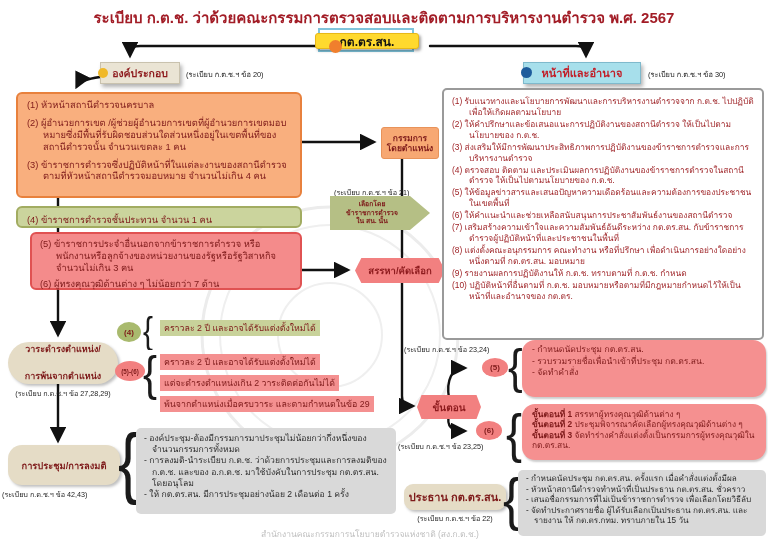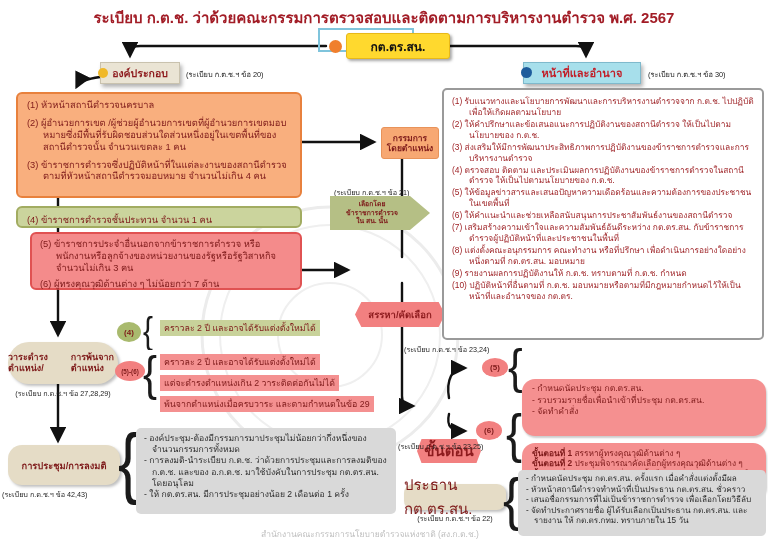--- a/index.html
+++ b/index.html
@@ -3,21 +3,21 @@
 <meta charset="utf-8">
 <style>
   html,body{margin:0;padding:0;background:#fff;}
   #canvas{position:relative;width:768px;height:543px;background:#fff;overflow:hidden;
           font-family:"Liberation Sans","DejaVu Sans",sans-serif;}
   .abs{position:absolute;box-sizing:border-box;}
   svg.layer{position:absolute;left:0;top:0;}
   .title{left:0;top:6px;width:768px;text-align:center;font-size:15px;font-weight:bold;color:#A21C26;}
   
   .ghostrect{left:318px;top:28px;width:96px;height:24px;border:2px solid #7FC4DC;background:transparent;}
-  .rootbox{left:346px;top:33px;width:104px;height:26px;background:#FFD92E;border:1px solid #E8B818;
+  .rootbox{left:315px;top:33px;width:104px;height:16px;background:#FFD92E;border:1px solid #E8B818;
            border-radius:3px;box-shadow:2px 2px 3px rgba(0,0,0,.35);display:flex;align-items:center;
            justify-content:center;font-size:12px;font-weight:bold;color:#111;}
   .dot{border-radius:50%;}
   
   .hdr{display:flex;align-items:center;justify-content:center;font-weight:bold;
        box-shadow:2px 3px 4px rgba(0,0,0,.3);}
   .hdr-left{left:100px;top:62px;width:80px;height:22px;background:#EAE4D4;border:1px solid #C9C2AE;
             font-size:10.5px;color:#8E1B1E;}
   .hdr-right{left:523px;top:62px;width:118px;height:22px;background:#A7DFEB;border:1px solid #7FB9CC;
              font-size:11px;color:#C21E28;}
@@ -32,53 +32,53 @@
   .hang:last-child{margin-bottom:0;}
   
   .bypos{left:381px;top:127px;width:58px;height:32px;background:#F7A873;border:1px solid #E8935A;
          border-radius:3px;display:flex;flex-direction:column;align-items:center;justify-content:center;
          font-size:8.5px;font-weight:bold;color:#7E1A1A;line-height:1.2;}
   .pent{left:330px;top:196px;width:100px;height:34px;background:#B5BF85;
         clip-path:polygon(0 0,80% 0,100% 50%,80% 100%,0 100%);display:flex;flex-direction:column;
         align-items:center;justify-content:center;padding-right:16px;font-size:6.8px;font-weight:bold;
         color:#7E1A1A;line-height:1.25;text-align:center;}
   .hex{background:#F28080;display:flex;align-items:center;justify-content:center;font-weight:bold;
-       color:#8E1B1E;clip-path:polygon(7% 0,93% 0,100% 50%,93% 100%,7% 100%,0 50%);margin-top:44px;}
+       color:#8E1B1E;clip-path:polygon(7% 0,93% 0,100% 50%,93% 100%,7% 100%,0 50%);}
   .hex-sel{left:355px;top:258px;width:90px;height:25px;font-size:9.5px;}
-  .hex-step{left:417px;top:395px;width:64px;height:24px;font-size:15px;}
+  .hex-step{left:417px;top:395px;width:64px;height:24px;font-size:10px;}
   
   .bigbox{left:442px;top:88px;width:322px;height:252px;background:#fff;border:2px solid #9A9A9A;
           border-radius:5px;padding:6px 8px;font-size:8.4px;color:#9B1B1F;line-height:1.3;}
   .bigbox .it{padding-left:17px;text-indent:-17px;margin-bottom:1px;}
   
   .oval{left:8px;top:342px;width:110px;height:42px;background:#E5DCC6;border-radius:21px;
-        box-shadow:2px 2px 3px rgba(0,0,0,.25);display:flex;flex-direction:row;align-items:center;
+        box-shadow:2px 2px 3px rgba(0,0,0,.25);display:flex;flex-direction:column;align-items:center;
         justify-content:center;font-size:9px;font-weight:bold;color:#7E1A1A;line-height:1.25;gap:16px;}
   .circ{background:#A9BA6E;border-radius:50%;display:flex;align-items:center;justify-content:center;
         font-weight:bold;color:#7E1A1A;}
   .circ.red{background:#F28080;}
   .hl{display:inline-block;padding:1px 4px;margin-bottom:2px;font-size:8.8px;color:#7E1A1A;}
   .hl-g{background:#C8D29A;}
   .hl-r{background:#F49090;}
   .brace{color:#1a1a1a;font-weight:400;transform-origin:left center;line-height:1;}
   
   .meetbox{left:8px;top:445px;width:112px;height:40px;background:#E5DCC6;border-radius:14px;
            box-shadow:2px 2px 3px rgba(0,0,0,.25);display:flex;align-items:center;justify-content:center;
            font-size:9.3px;font-weight:bold;color:#7E1A1A;text-align:center;}
   .graybox{background:#D9D9D9;border-radius:5px;color:#2b2b2b;}
   .gray-meet{left:136px;top:428px;width:260px;height:86px;padding:5px 8px;font-size:8.6px;line-height:1.3;}
   .gray-chair{left:518px;top:470px;width:248px;height:66px;padding:4px 8px;font-size:8.2px;line-height:1.28;}
   .graybox .it{padding-left:8px;text-indent:-8px;}
   
-  .pinkr{background:#F59090;border-radius:13px;color:#7E1A1A;box-shadow:1px 2px 2px rgba(0,0,0,.2);margin-top:39px;}
+  .pinkr{background:#F59090;border-radius:13px;color:#7E1A1A;box-shadow:1px 2px 2px rgba(0,0,0,.2);}
   .pink-b5{left:522px;top:340px;width:244px;height:57px;padding:4px 10px;font-size:8.6px;line-height:1.35;}
   .pink-b6{left:522px;top:404px;width:244px;height:56px;padding:5px 10px;font-size:8.4px;line-height:1.23;}
   .chairbox{left:404px;top:484px;width:102px;height:26px;background:#E5DCC6;border-radius:9px;
             box-shadow:2px 2px 3px rgba(0,0,0,.25);display:flex;align-items:center;justify-content:center;
-            font-size:15px;font-weight:normal;color:#7E1A1A;}
+            font-size:11px;font-weight:bold;color:#7E1A1A;}
   .footer{left:190px;top:527px;width:360px;text-align:center;font-size:8.5px;color:#BDBDBD;}
 </style>
 </head>
 <body>
 
 <div id="canvas">
 
   <svg class="layer" width="768" height="543">
     <circle cx="330" cy="335" r="128" fill="none" stroke="#ECECEC" stroke-width="3"></circle>
     <circle cx="330" cy="335" r="110" fill="none" stroke="#EFEFEF" stroke-width="2"></circle>

